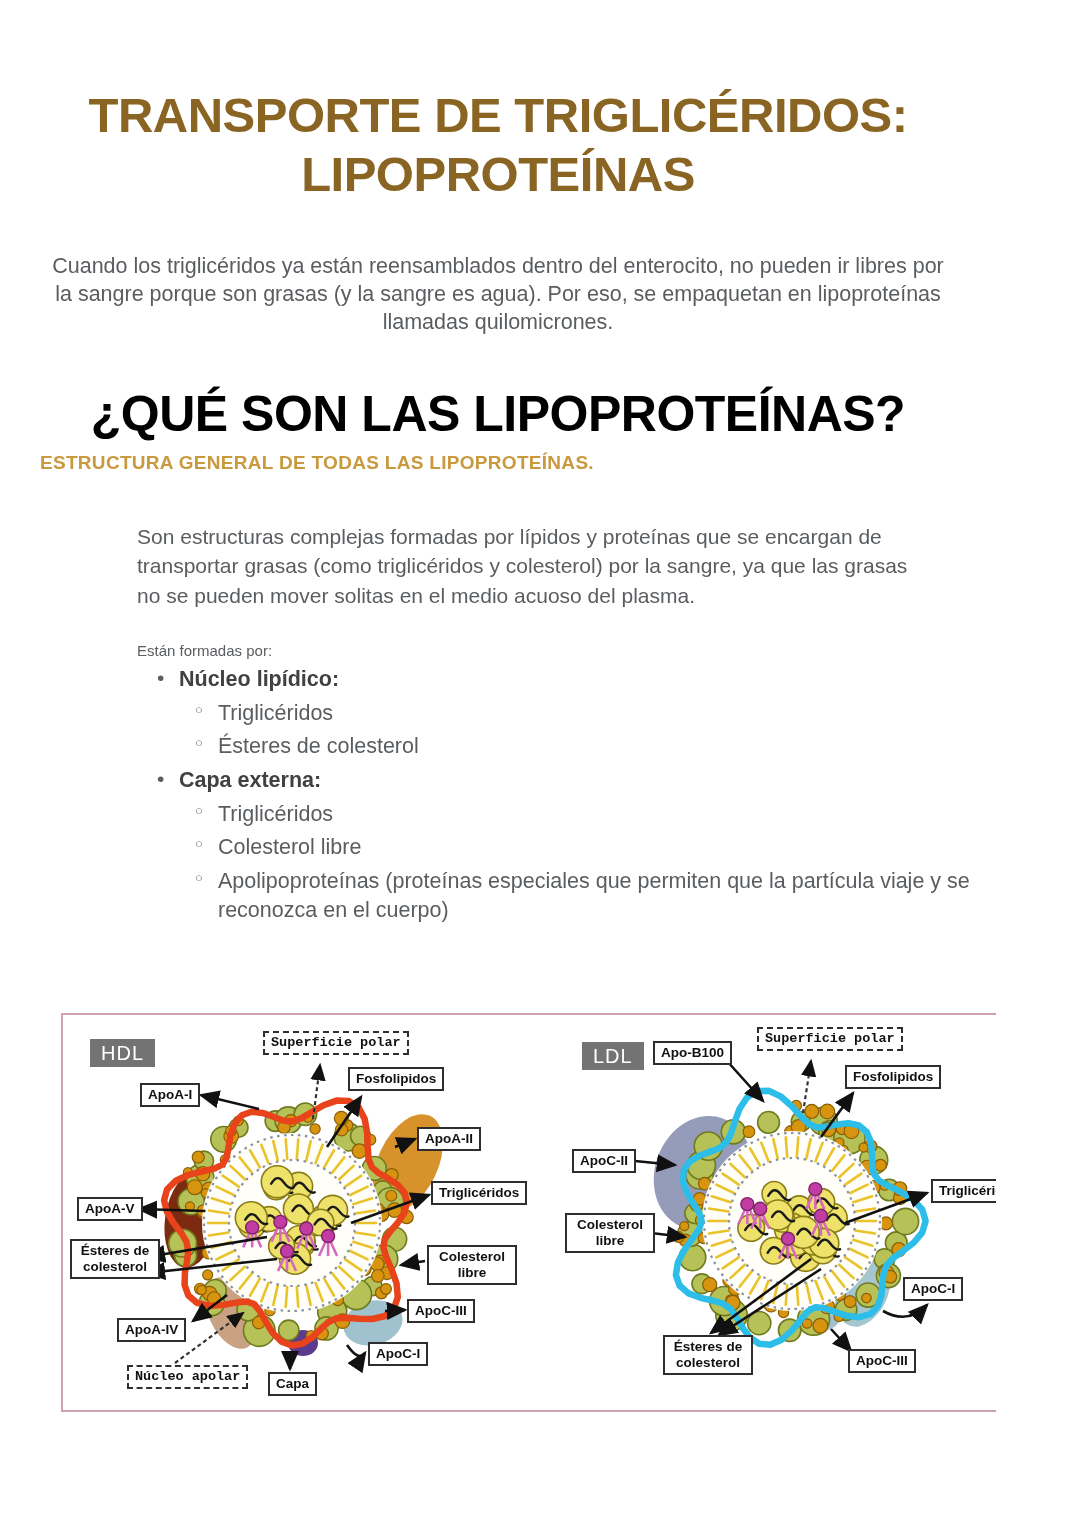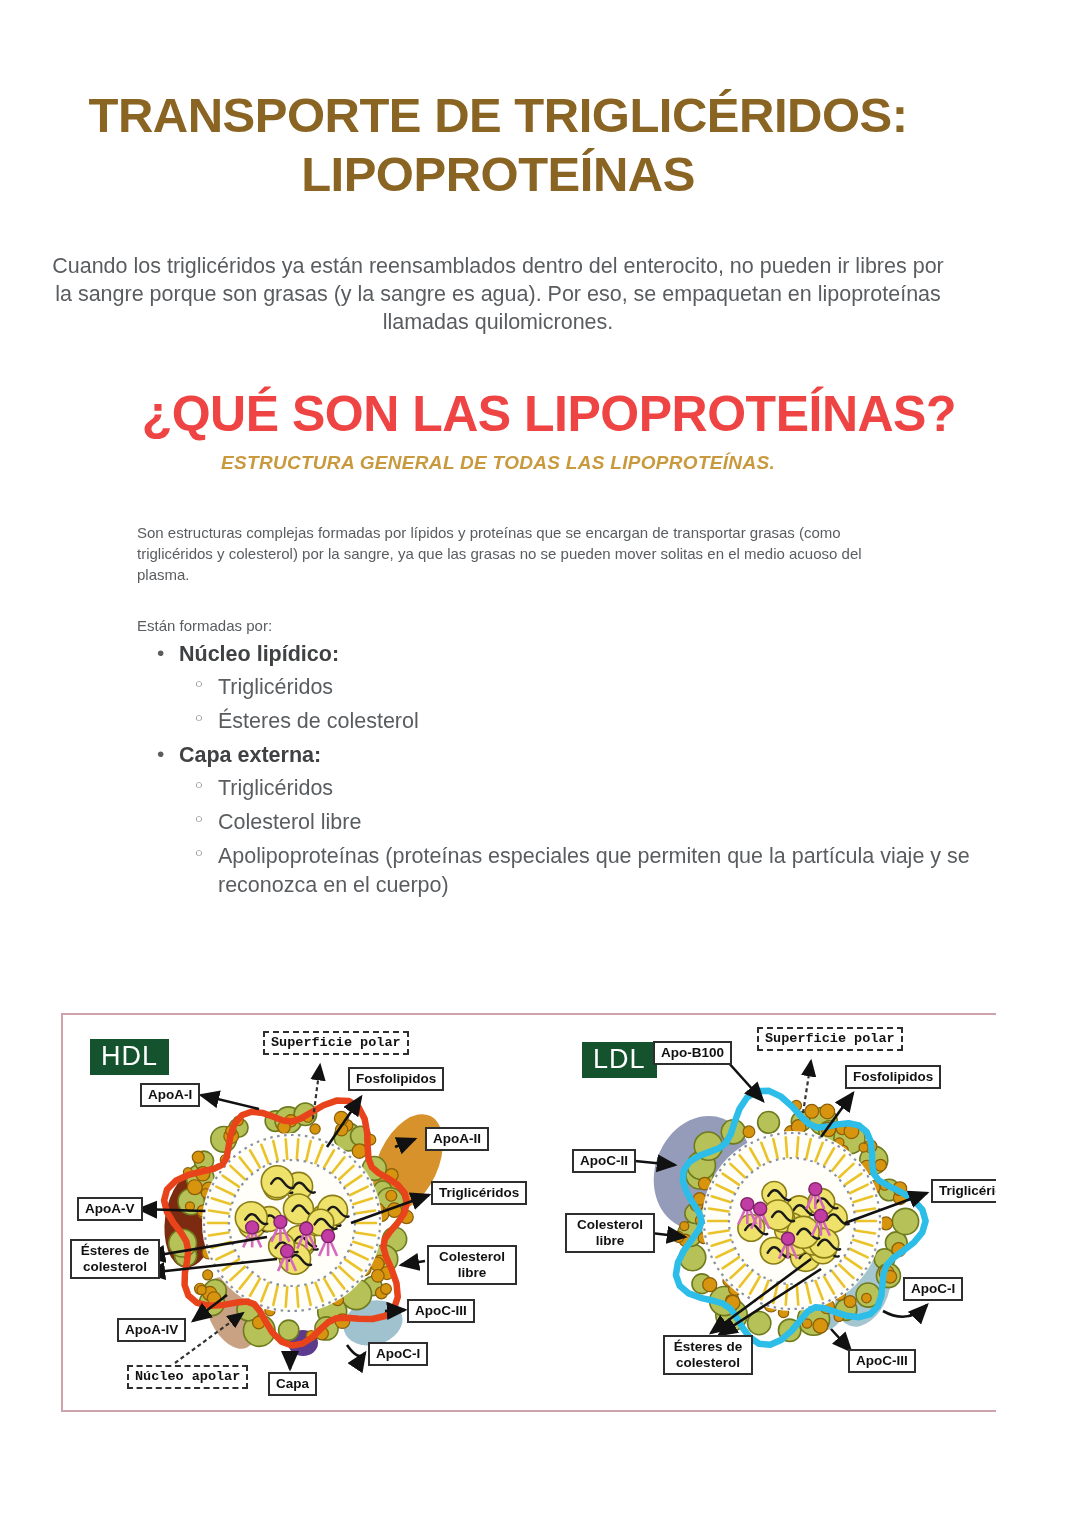--- a/index.html
+++ b/index.html
@@ -6,43 +6,43 @@
   .page{position:relative;width:996px;height:1527px;background:#ffffff;
         font-family:"Liberation Sans",sans-serif;overflow:hidden;}
 
   .title{margin:86px 40px 0;text-align:center;color:#8a6423;
          font-size:49px;line-height:1.2;font-weight:800;letter-spacing:-0.5px;}
   .title span{display:block;}
 
   .intro{margin:48px auto 0;width:910px;text-align:center;color:#5a5d60;
          font-size:21.5px;line-height:1.32;}
 
-  .heading{margin:50px 40px 0;text-align:right;color:#ef4444;
+  .heading{margin:50px 40px 0;text-align:center;color:#000000;
            font-size:50px;font-weight:800;letter-spacing:-0.5px;line-height:1.1;}
-  .subheading{margin:10px 40px 0;text-align:center;color:#c9993d;
-              font-size:19px;font-weight:bold;letter-spacing:0.3px;font-style:italic;}
-
-  .body-par{margin:48px 80px 0 137px;color:#5a5d60;font-size:15px;line-height:1.4;max-width:860px;}
+  .subheading{margin:10px 40px 0;text-align:left;color:#c9993d;
+              font-size:19px;font-weight:bold;letter-spacing:0.3px;}
+
+  .body-par{margin:48px 80px 0 137px;color:#5a5d60;font-size:21px;line-height:1.4;max-width:860px;}
   .list-intro{margin:30px 80px 0 137px;color:#5a5d60;font-size:15px;line-height:1.4;}
 
   ul{list-style:none;margin:4px 0 0 0;padding:0;}
   .l1{margin-left:155px;}
   .l1 > li{position:relative;padding-left:24px;margin-top:4px;
            font-size:21.5px;line-height:1.38;color:#5a5d60;}
   .l1 > li::before{content:"\2022";position:absolute;left:2px;top:-1px;color:#5a5d60;font-size:21px;}
   .l1 .item-label{font-weight:bold;color:#3f4143;}
   .l2{margin-left:14px;}
   .l2 > li{position:relative;padding-left:25px;margin-top:4px;max-width:770px;
            font-size:21.5px;line-height:1.38;color:#5a5d60;font-weight:normal;}
   .l2 > li::before{content:"\25CB";position:absolute;left:2px;top:2px;font-size:13px;color:#5a5d60;}
 
   .fig{position:absolute;left:61px;top:1013px;width:955px;height:395px;
        border:2px solid #cda4ac;background:#fff;}
   .fig svg{position:absolute;left:0;top:0;}
-  .tag{position:absolute;background:#14532d;color:#fff;font-size:27px;
+  .tag{position:absolute;background:#737373;color:#fff;font-size:20px;
        padding:3px 11px;letter-spacing:1px;line-height:1.1;}
   .lbl{position:absolute;background:#fff;border:2px solid #2e2e2e;color:#111;
        font-size:13.5px;font-weight:bold;line-height:1.2;padding:2px 6px;
        text-align:center;white-space:nowrap;}
   .lbl.dashed{border-style:dashed;font-family:Liberation Mono, monospace;}
   .lbl.wrap{white-space:normal;width:74px;}
 </style>
 </head>
 <body>
 
@@ -468,21 +468,21 @@
         <path d="M250,104 L257,50"></path>
         <path d="M112,348 L180,298"></path>
         <path d="M740,98 L748,46"></path>
       </g>
     </svg>
 
     <div class="tag" style="left:27px;top:24px">HDL</div>
     <div class="lbl" style="left:77px;top:68px">ApoA-I</div>
     <div class="lbl dashed" style="left:200px;top:16px">Superficie polar</div>
     <div class="lbl" style="left:285px;top:52px">Fosfolipidos</div>
-    <div class="lbl" style="left:362px;top:112px">ApoA-II</div>
+    <div class="lbl" style="left:354px;top:112px">ApoA-II</div>
     <div class="lbl" style="left:368px;top:166px">Triglicéridos</div>
     <div class="lbl wrap" style="left:364px;top:230px">Colesterol libre</div>
     <div class="lbl" style="left:344px;top:284px">ApoC-III</div>
     <div class="lbl" style="left:305px;top:327px">ApoC-I</div>
     <div class="lbl" style="left:205px;top:357px">Capa</div>
     <div class="lbl dashed" style="left:64px;top:350px">Núcleo apolar</div>
     <div class="lbl" style="left:54px;top:303px">ApoA-IV</div>
     <div class="lbl wrap" style="left:7px;top:224px">Ésteres de colesterol</div>
     <div class="lbl" style="left:14px;top:182px">ApoA-V</div>
 

